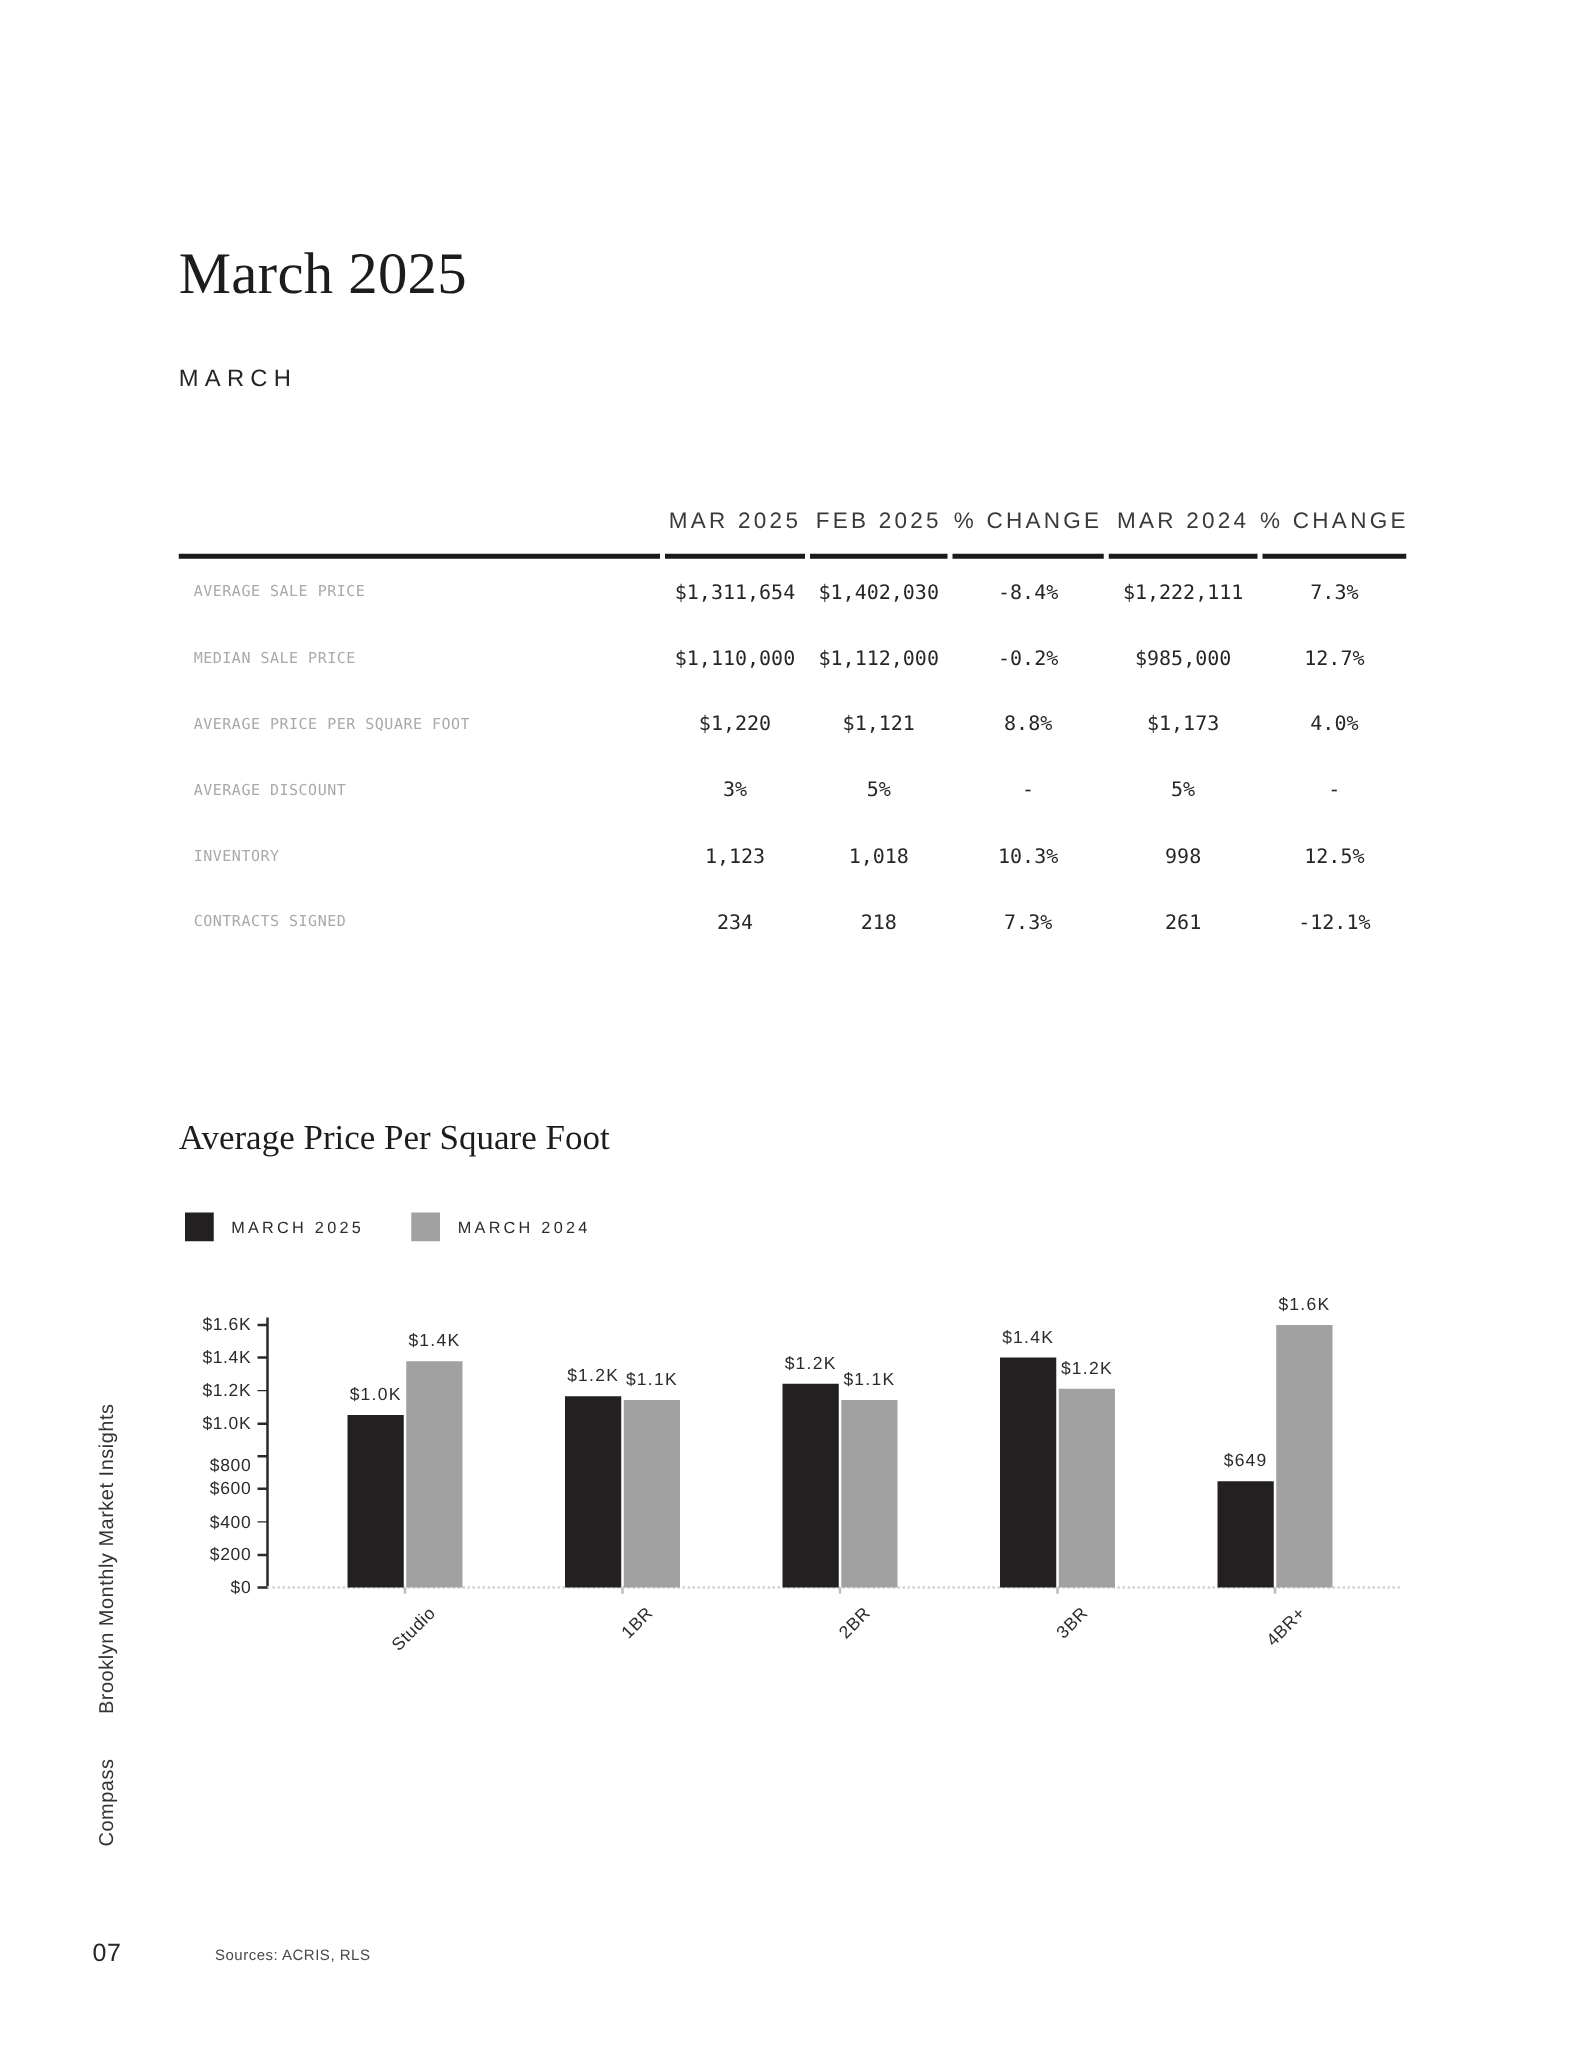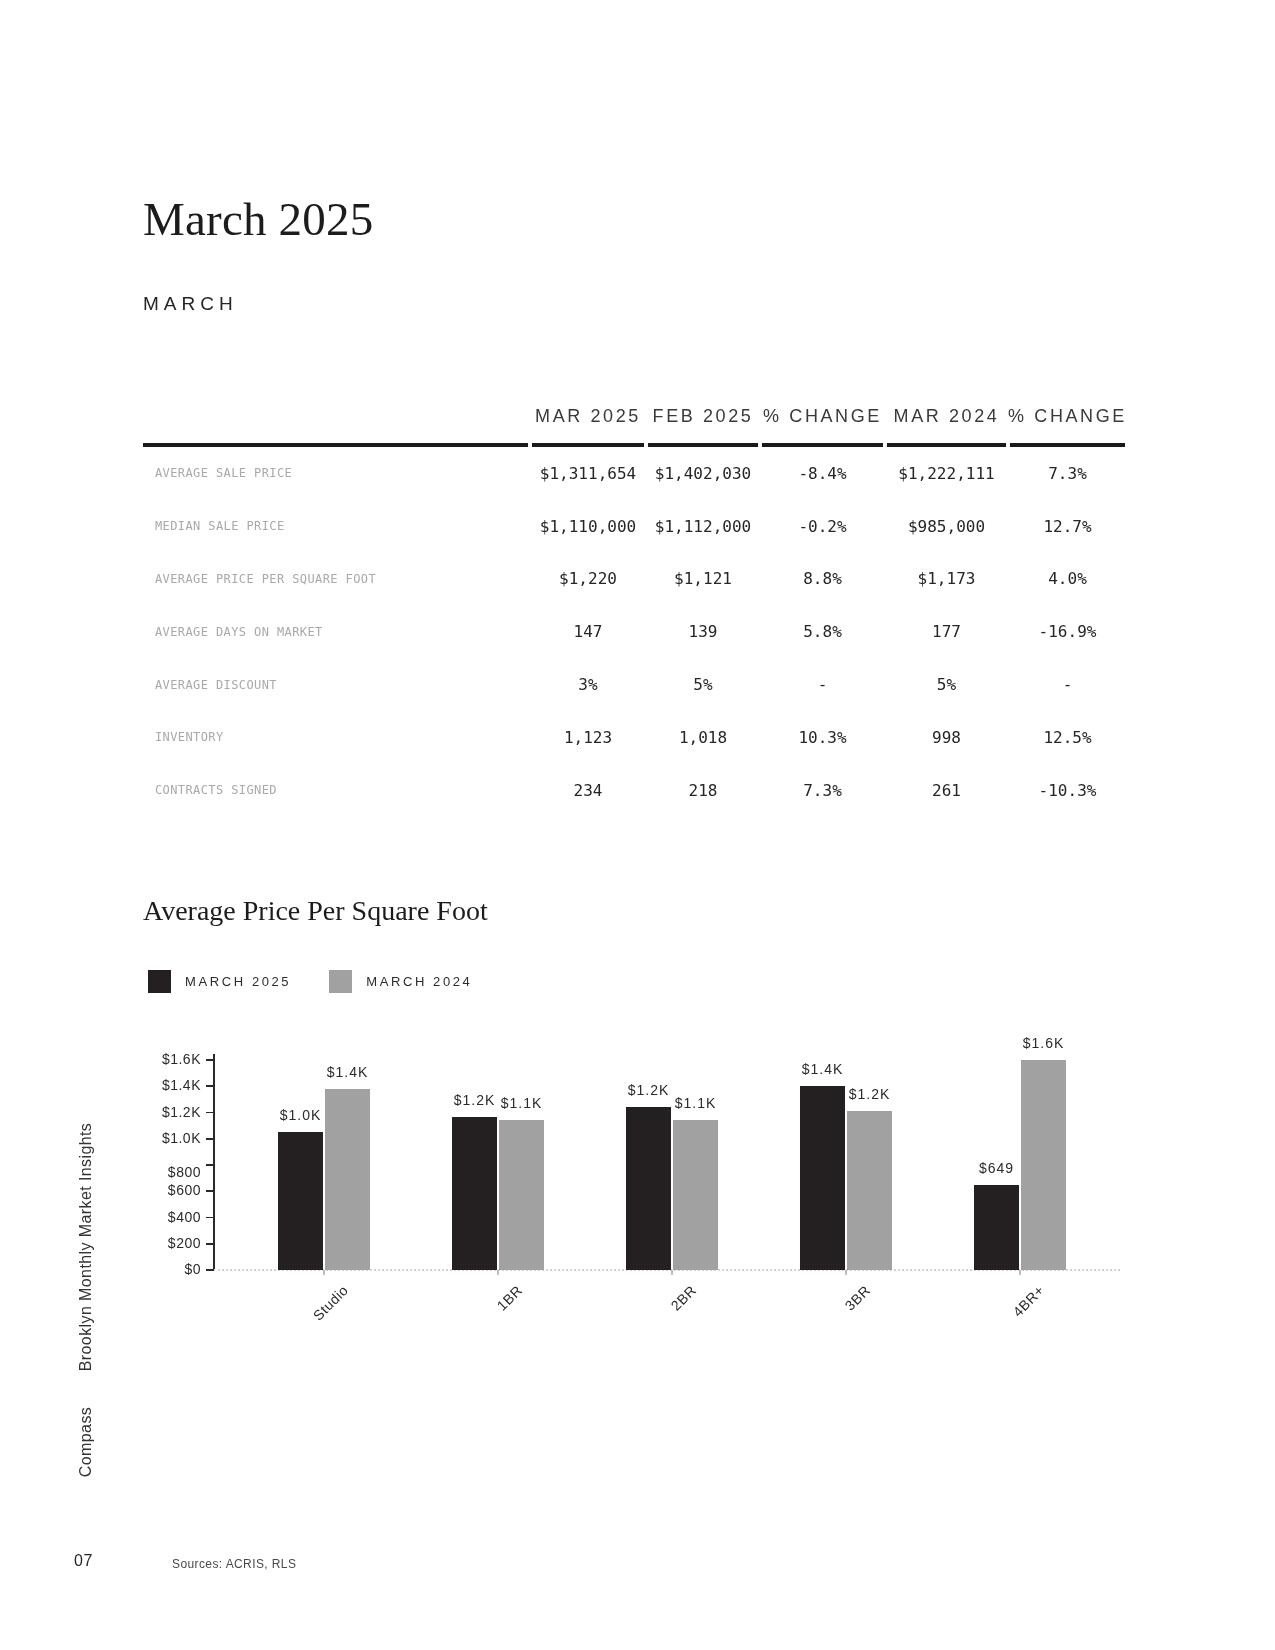--- a/index.html
+++ b/index.html
@@ -67,21 +67,21 @@
   .xtick-label {
     position:absolute; width:120px; top:234px; text-align:right;
     font-size:14px; letter-spacing:0.5px; color:#2b2b2b;
     transform:rotate(-45deg); transform-origin:100% 0; white-space:nowrap;
   }
   
   .side-text {
     position:absolute; white-space:nowrap; font-size:16px; color:#333;
     letter-spacing:0.4px; transform:translate(-50%,-50%) rotate(-90deg);
   }
-  .page-number { position:absolute; left:74px; top:1552px; font-size:16px; color:#262626; letter-spacing:0.5px; }
+  .page-number { position:absolute; left:74px; top:1552px; font-size:20px; color:#262626; letter-spacing:0.5px; }
   .sources-note { position:absolute; left:172px; top:1557px; font-size:12px; color:#4a4a4a; letter-spacing:0.4px; }
 </style>
 </head>
 <body>
 
 <div class="page">
 
   <h1 class="doc-title">
     <br>
     <span>March 2025</span>
@@ -117,28 +117,20 @@
         </div>
         <div class="trow tbody">
           <div class="row-label">AVERAGE PRICE PER SQUARE FOOT</div>
           <div class="cell-value">$1,220</div>
           <div class="cell-value">$1,121</div>
           <div class="cell-value">8.8%</div>
           <div class="cell-value">$1,173</div>
           <div class="cell-value">4.0%</div>
         </div>
         <div class="trow tbody">
-          <div class="row-label">AVERAGE DAYS ON MARKET</div>
-          <div class="cell-value">147</div>
-          <div class="cell-value">139</div>
-          <div class="cell-value">5.8%</div>
-          <div class="cell-value">177</div>
-          <div class="cell-value">-16.9%</div>
-        </div>
-        <div class="trow tbody">
           <div class="row-label">AVERAGE DISCOUNT</div>
           <div class="cell-value">3%</div>
           <div class="cell-value">5%</div>
           <div class="cell-value">-</div>
           <div class="cell-value">5%</div>
           <div class="cell-value">-</div>
         </div>
         <div class="trow tbody">
           <div class="row-label">INVENTORY</div>
           <div class="cell-value">1,123</div>
@@ -146,21 +138,21 @@
           <div class="cell-value">10.3%</div>
           <div class="cell-value">998</div>
           <div class="cell-value">12.5%</div>
         </div>
         <div class="trow tbody">
           <div class="row-label">CONTRACTS SIGNED</div>
           <div class="cell-value">234</div>
           <div class="cell-value">218</div>
           <div class="cell-value">7.3%</div>
           <div class="cell-value">261</div>
-          <div class="cell-value">-10.3%</div>
+          <div class="cell-value">-12.1%</div>
         </div>
       </div>
   </div>
 
   <h2 class="chart-title">Average Price Per Square Foot</h2>
 
   <div class="legend">
     <div class="legend-item">
       <span class="legend-swatch" id="swatch-0" style="background: rgb(36, 32, 33);"></span>
       <span class="legend-label">MARCH 2025</span>

